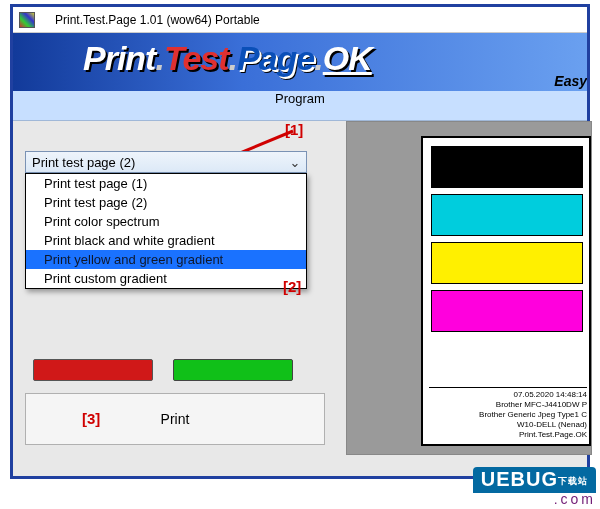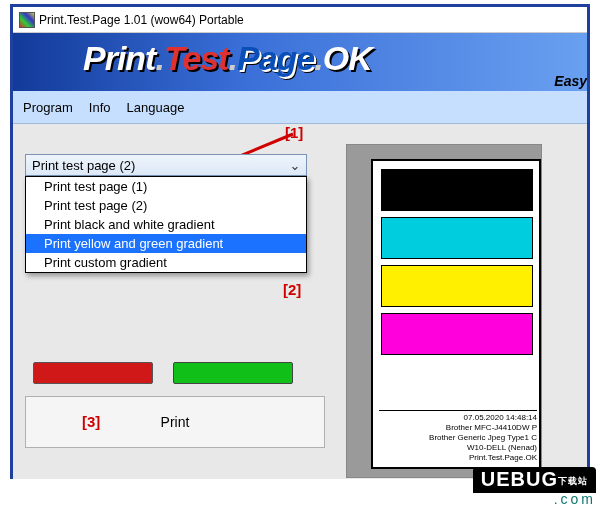--- a/index.html
+++ b/index.html
@@ -22,21 +22,21 @@
     background: #fff;
   }
   
   .titlebar {
     height: 26px;
     background: #fff;
     border-bottom: 1px solid #ccc;
     display: flex;
     align-items: center;
     padding: 0 6px;
-    gap: 4px;
+    gap: 20px;
   }
   .title-icon {
     width: 16px; height: 16px;
     background: linear-gradient(45deg,#c33,#3c3,#33c,#cc3);
     border: 1px solid #555;
   }
   .title-text { font-size: 12px; color: #000; }
   
   .banner {
     height: 58px;
@@ -49,36 +49,37 @@
     font-family: "Arial Black", Arial, sans-serif;
     font-size: 34px;
     font-weight: 900;
     font-style: italic;
     letter-spacing: -1px;
     white-space: nowrap;
   }
   .banner-text .w1 { color: #fff; text-shadow: 2px 2px 0 #000; }
   .banner-text .w2 { color: #e03030; text-shadow: 2px 2px 0 #000; }
   .banner-text .w3 { color: #0a4fb8; text-shadow: 2px 2px 0 #fff, 3px 3px 0 #000; text-align: center; }
-  .banner-text .w4 { color: #fff; text-shadow: 2px 2px 0 #000; }
+  .banner-text .w4 { color: #fff; text-shadow: 2px 2px 0 #000; text-decoration: underline; }
   .banner-text .dot { color: #ccc; }
   .banner-easy {
     position: absolute; right: 0; bottom: 2px;
     font-style: italic; font-weight: bold; color: #000;
     font-size: 14px;
   }
   
   .menubar {
     height: 30px;
     background: #c7dfff;
     display: flex;
     align-items: center;
-    padding: 16px 10px;
+    padding: 0 10px;
     gap: 16px;
     border-bottom: 1px solid #a0b8d8;
+    flex-direction: column;
   }
   .menubar .menu-item { color: #000; }
   
   .content {
     position: relative;
     height: calc(100% - 26px - 58px - 30px);
     background: #e8e8e8;
   }
   
   .annot {
@@ -122,21 +123,21 @@
     z-index: 5;
   }
   .dropdown .opt {
     padding: 1px 18px;
     font-size: 13px;
     line-height: 17px;
     white-space: nowrap;
   }
   .dropdown .opt.sel {
     background: #1a72ff;
-    color: #ffffff;
+    color: #0f172a;
   }
   
   .color-buttons {
     position: absolute;
     left: 20px; top: 238px;
     width: 280px;
     display: flex; gap: 20px;
   }
   .cbtn {
     width: 120px; height: 22px;
@@ -157,22 +158,22 @@
     justify-content: center;
   }
   .print-area .annot3 {
     position: absolute; left: 56px; top: 16px;
     color: #d00000; font-weight: bold; font-size: 15px;
   }
   .print-btn-label { font-size: 14px; }
   
   .preview {
     position: absolute;
-    left: 333px; top: 20px;
-    width: 196px; height: 334px;
+    left: 333px; top: 0;
+    width: 246px; height: 334px;
     background: #9a9a9a;
     border: 1px solid #888;
     display: flex;
     align-items: flex-start;
     justify-content: flex-end;
     overflow: hidden;
   }
   .page {
     margin: 14px 0 0 0;
     width: 170px; height: 310px;
@@ -205,34 +206,34 @@
   
   .wm {
     position: absolute;
     right: 4px; bottom: 2px;
     width: 160px;
     text-align: right;
     z-index: 20;
   }
   .wm-top {
     display: inline-block;
-    background: #000000;
+    background: #0369a1;
     color: #fff;
     font-weight: bold;
     font-size: 20px;
     padding: 0 8px;
     border-radius: 4px 4px 0 0;
     font-style: normal;
     line-height: 24px;
     letter-spacing: 1px;
   }
   .wm-top small { font-size: 9px; vertical-align: middle; }
   .wm-bot {
     display: block;
-    color: #0f766e;
+    color: #701a75;
     font-size: 14px;
     letter-spacing: 3px;
     margin-top: -2px;
   }
 </style>
 </head>
 <body>
 
 <div class="outer-frame">
 
@@ -264,20 +265,21 @@
     </svg>
 
     <div class="left-panel">
       <div class="combo">
         <span>Print test page (2)</span>
         <span class="chev">⌄</span>
       </div>
       <div class="dropdown" id="dropdown">
           <div class="opt">Print test page (1)</div>
           <div class="opt">Print test page (2)</div>
+          <div class="opt">Print color spectrum</div>
           <div class="opt">Print black and white gradient</div>
           <div class="opt sel">Print yellow and green gradient</div>
           <div class="opt">Print custom gradient</div>
         </div>
     </div>
 
     <div class="annot" style="left:270px; top:157px; z-index:10;">[2]</div>
 
     <div class="color-buttons">
       <div class="cbtn red"></div>

